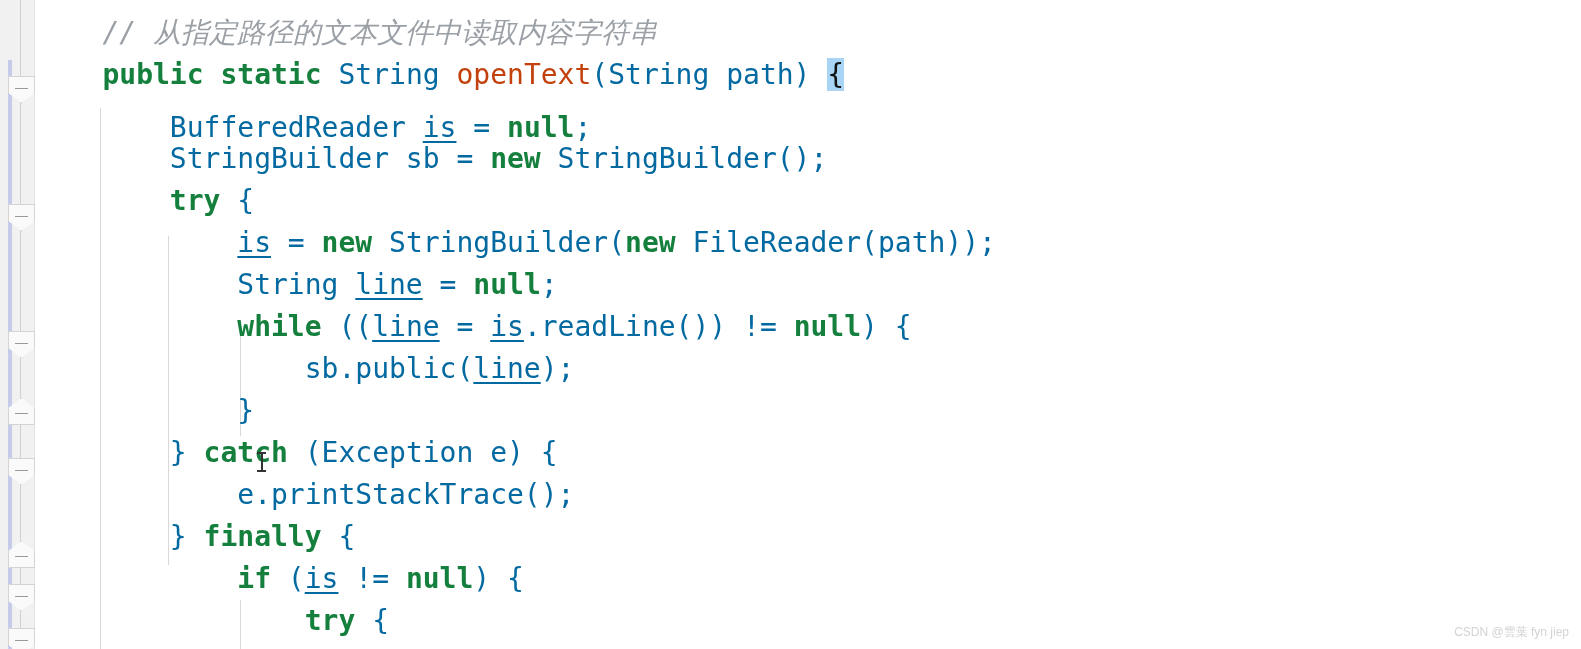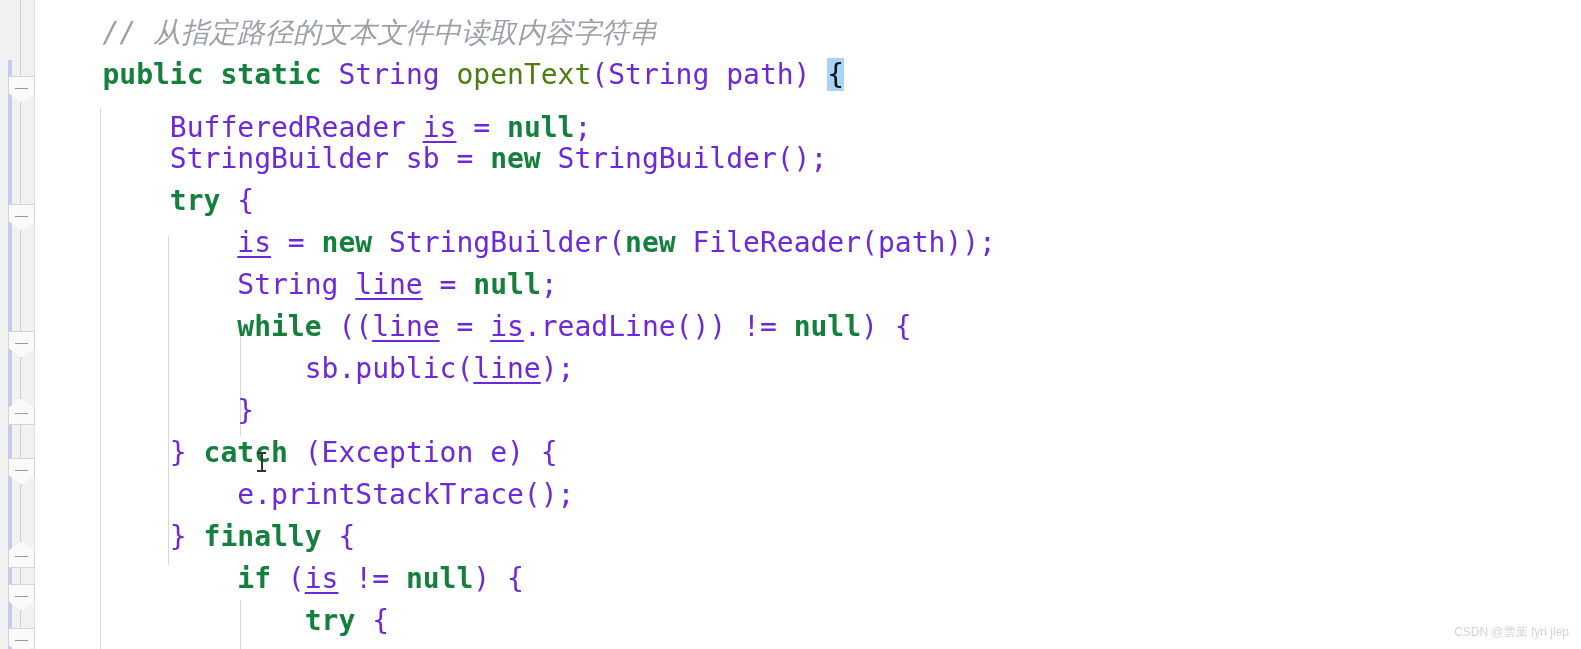--- a/index.html
+++ b/index.html
@@ -98,23 +98,23 @@
     position: relative;
     height: 42px;
     line-height: 42px;
     white-space: pre;
     font-family: "DejaVu Sans Mono", "Liberation Mono", monospace;
     font-size: 28px;
     color: #222222;
     letter-spacing: 0px;
   }
   .tok-keyword  { color: #15803d; font-weight: bold; }
-  .tok-plain    { color: #6d28d9; }
+  .tok-plain    { color: #0369a1; }
   .tok-comment  { color: #9aa0a6; font-style: italic; }
-  .tok-method   { color: #4d7c0f; }
+  .tok-method   { color: #c2410c; }
   .tok-field    { text-decoration: underline; text-underline-offset: 4px; }
   .tok-brace-hl {
     background: #a8d4f5;
     color: #111111;
   }
 
   
   .ibeam {
     position: absolute;
     width: 9px;

